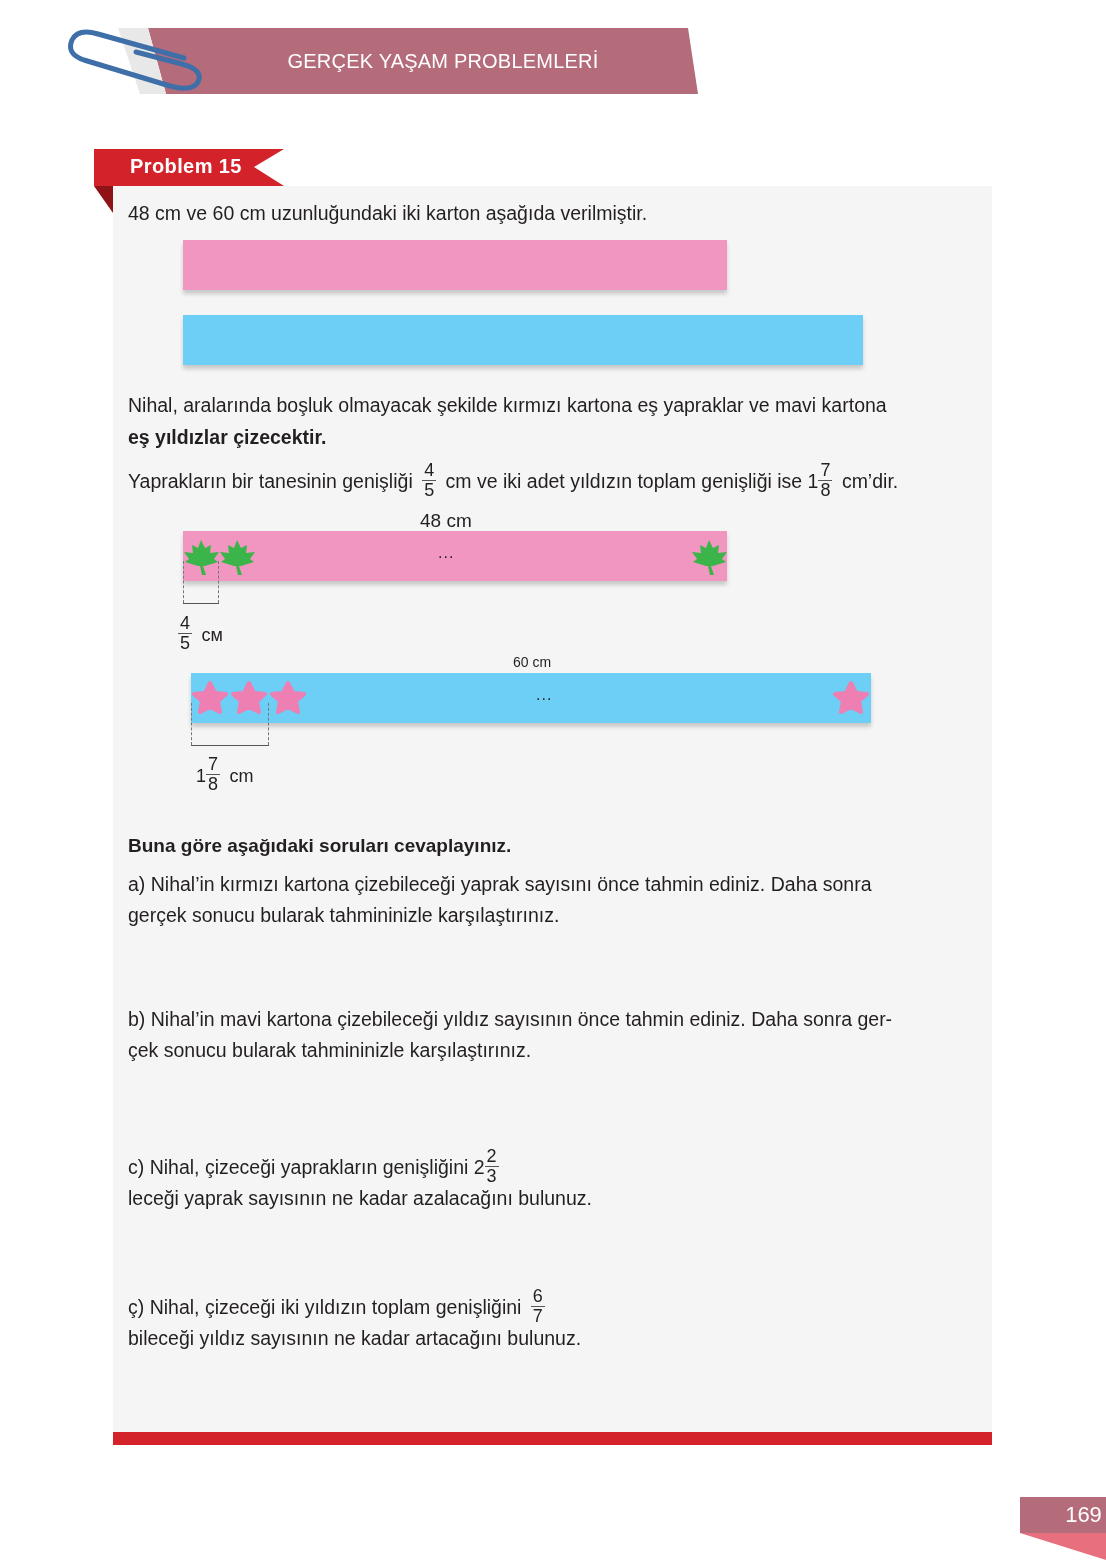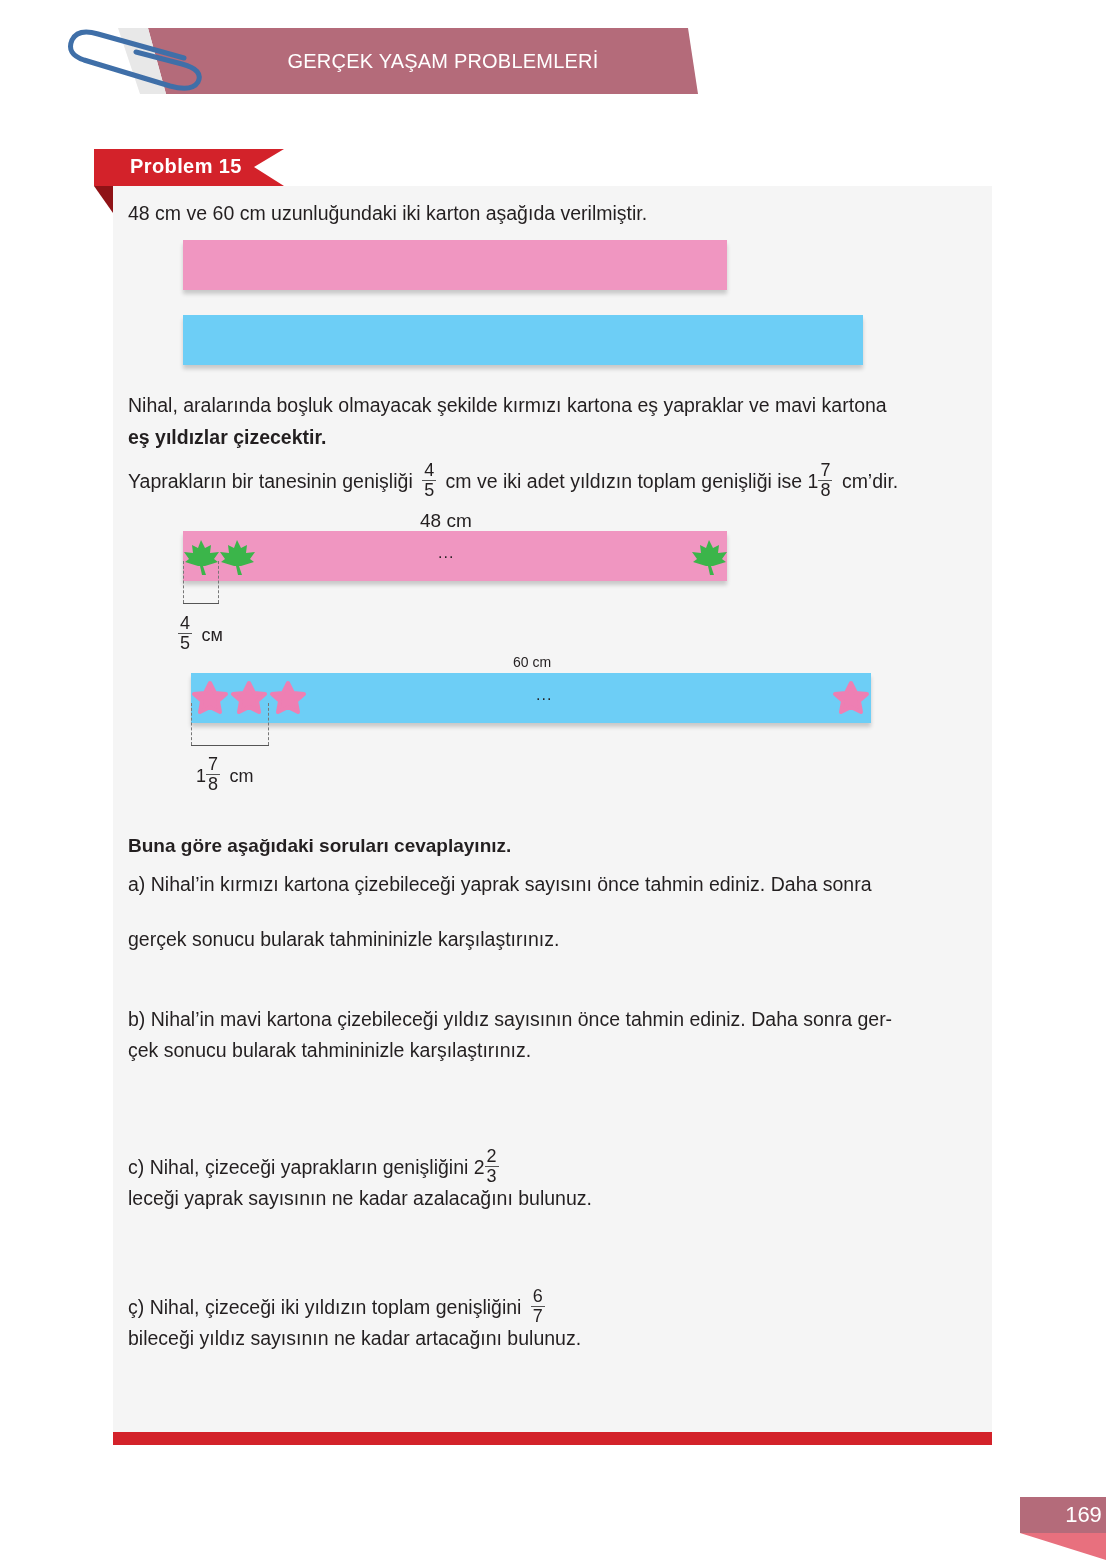--- a/index.html
+++ b/index.html
@@ -119,21 +119,21 @@
 <div class="abs dash-v" style="left:191px;top:703px;height:42px;"></div>
 <div class="abs dash-v" style="left:268px;top:703px;height:42px;"></div>
 <div class="abs meas-h" style="left:191px;top:745px;width:78px;"></div>
 <div class="abs text" style="left:196px;top:758px;">
   <span style="font-size:18px;">1</span><span class="frac" style="margin:0 4px 0 0"><span class="num">7</span><span class="den">8</span></span>
   <span style="font-size:18px;">cm</span>
 </div>
 
 <div class="abs text bold" style="left:128px;top:830px;font-size:19px;">Buna göre aşağıdaki soruları cevaplayınız.</div>
 <div class="abs text" style="left:128px;top:868px;">a) Nihal’in kırmızı kartona çizebileceği yaprak sayısını önce tahmin ediniz. Daha sonra</div>
-<div class="abs text" style="left:128px;top:899px;margin-top:24px;">gerçek sonucu bularak tahmininizle karşılaştırınız.</div>
+<div class="abs text" style="left:128px;top:899px;">gerçek sonucu bularak tahmininizle karşılaştırınız.</div>
 
 <div class="abs text" style="left:128px;top:1003px;">b) Nihal’in mavi kartona çizebileceği yıldız sayısının önce tahmin ediniz. Daha sonra ger-</div>
 <div class="abs text" style="left:128px;top:1034px;">çek sonucu bularak tahmininizle karşılaştırınız.</div>
 
 <div class="abs text" style="left:128px;top:1150px;">
   <span>c) Nihal, çizeceği yaprakların genişliğini</span>
   <span>2</span><span class="frac" style="margin-left:0"><span class="num">2</span><span class="den">3</span></span>
 </div>
 <div class="abs text" style="left:128px;top:1182px;">leceği yaprak sayısının ne kadar azalacağını bulunuz.</div>
 

